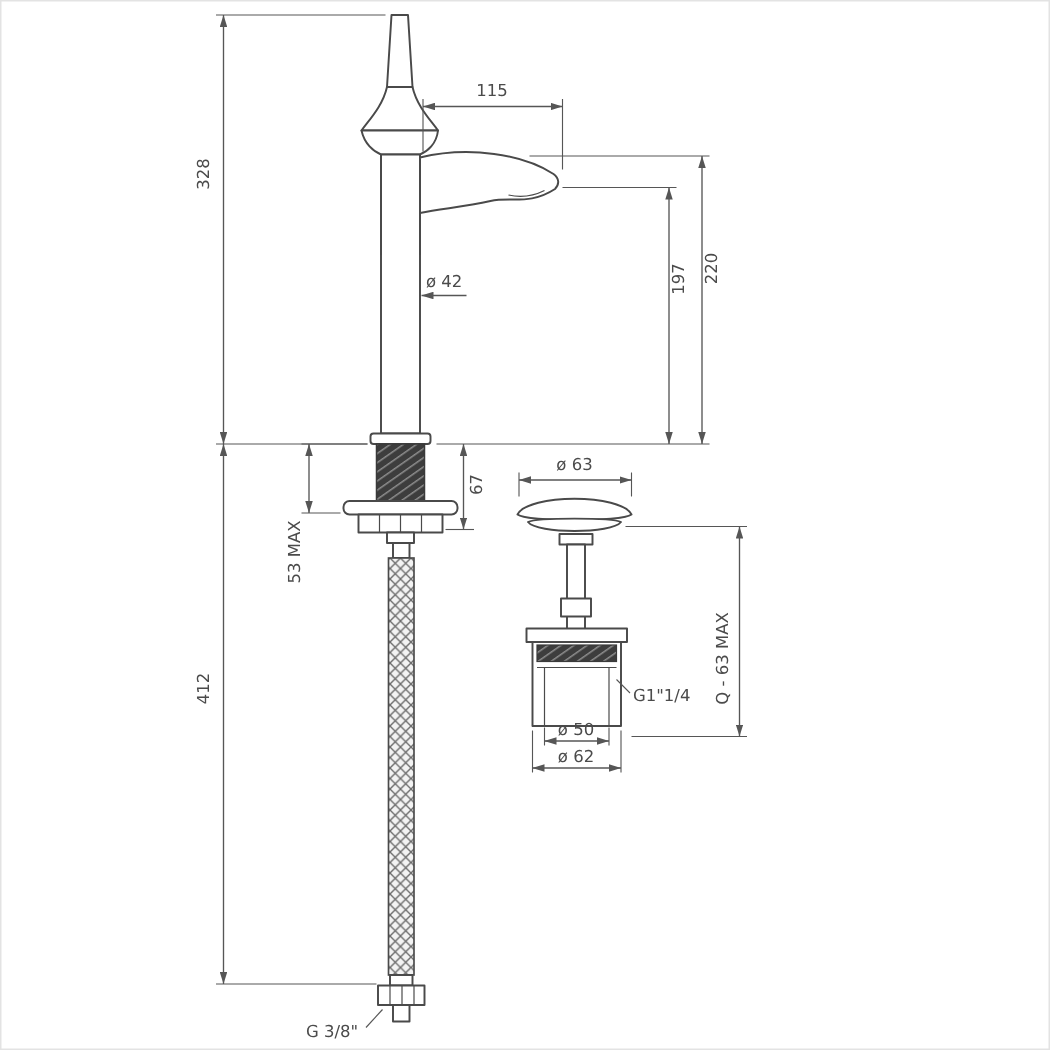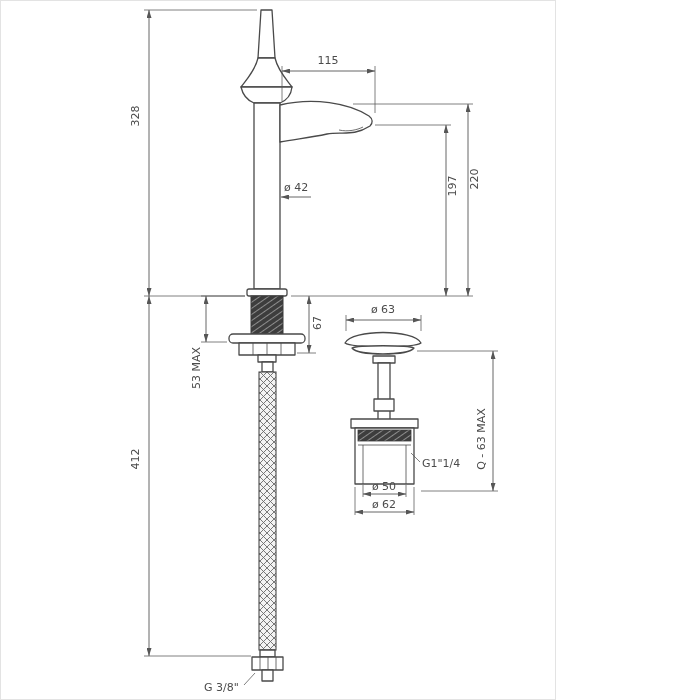--- a/index.html
+++ b/index.html
@@ -1,17 +1,17 @@
 <!DOCTYPE html>
 <html><head>
 <meta charset="utf-8">
 <style>
   html,body { margin:0; padding:0; background:#ffffff; }
   .frame {
-    width:556px; height:700px;
+    width:700px; height:700px;
     background:#ffffff;
     border:1px solid #e3e3e3;
     box-sizing:border-box;
     font-family:"DejaVu Sans", sans-serif;
   }
   svg { display:block; }
   .obj  { fill:#ffffff; stroke:#4a4a4a; stroke-width:1.3; stroke-linejoin:round; }
   .thin { fill:none; stroke:#4a4a4a; stroke-width:0.8; }
   .dim  { fill:none; stroke:#565656; stroke-width:0.9; }
   .ext  { fill:none; stroke:#565656; stroke-width:0.75; }

